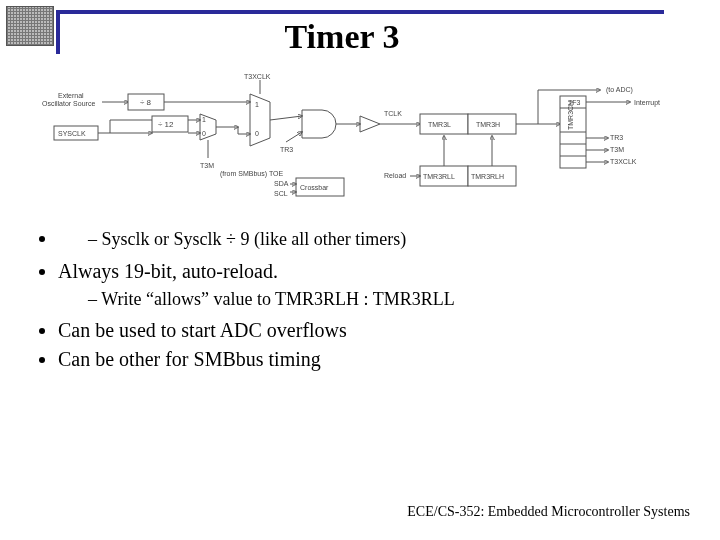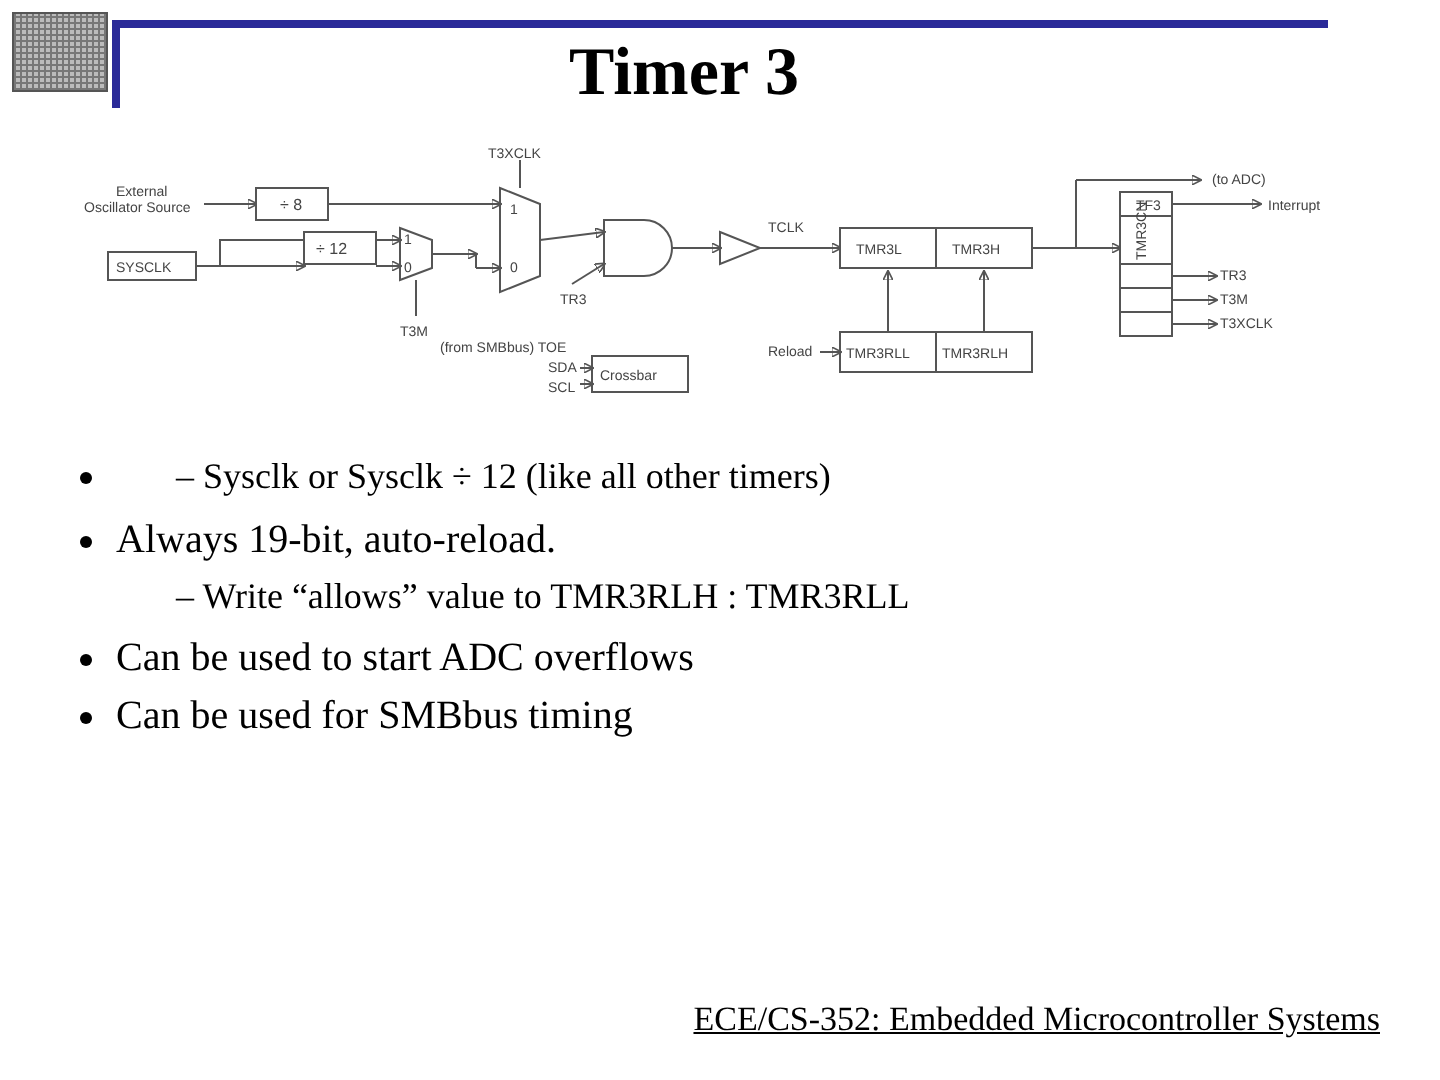--- a/index.html
+++ b/index.html
@@ -83,23 +83,22 @@
     font-size: 18px;
     margin: 4px 0 8px 0;
   }
   .content ul ul li::before {
     content: "–  ";
   }
   .footer {
     position: absolute;
     right: 30px;
     bottom: 20px;
-    font-size: 17px;
+    font-size: 14px;
     font-family: "Times New Roman", serif;
-    text-decoration: underline;
   }
   
   .diagram text {
     font-family: Arial, Helvetica, sans-serif;
     font-size: 8px;
     fill: #444;
   }
   .diagram .small { font-size: 7px; }
   .diagram rect, .diagram polygon, .diagram line, .diagram polyline, .diagram path {
     stroke: #555;
@@ -217,28 +216,28 @@
     <rect class="box" x="256" y="106" width="48" height="18"></rect>
     <text x="260" y="118" class="small">Crossbar</text>
     <line class="arrow" x1="250" y1="112" x2="256" y2="112"></line>
     <line class="arrow" x1="250" y1="120" x2="256" y2="120"></line>
   </svg>
 
   <div class="content">
     <ul>
       <li>
         <ul>
-          <li>Sysclk or Sysclk ÷ 12 (like all other timers)</li>
+          <li>Sysclk or Sysclk ÷ 9 (like all other timers)</li>
         </ul>
       </li>
       <li>
         <span>Always 19-bit, auto-reload.</span>
         <ul>
           <li>Write “allows” value to TMR3RLH : TMR3RLL</li>
         </ul>
       </li>
       <li>Can be used to start ADC overflows</li>
-      <li>Can be used for SMBbus timing</li>
+      <li>Can be other for SMBbus timing</li>
     </ul>
   </div>
 
   <div class="footer">ECE/CS-352: Embedded Microcontroller Systems</div>
 </div>
 
 </body></html>

